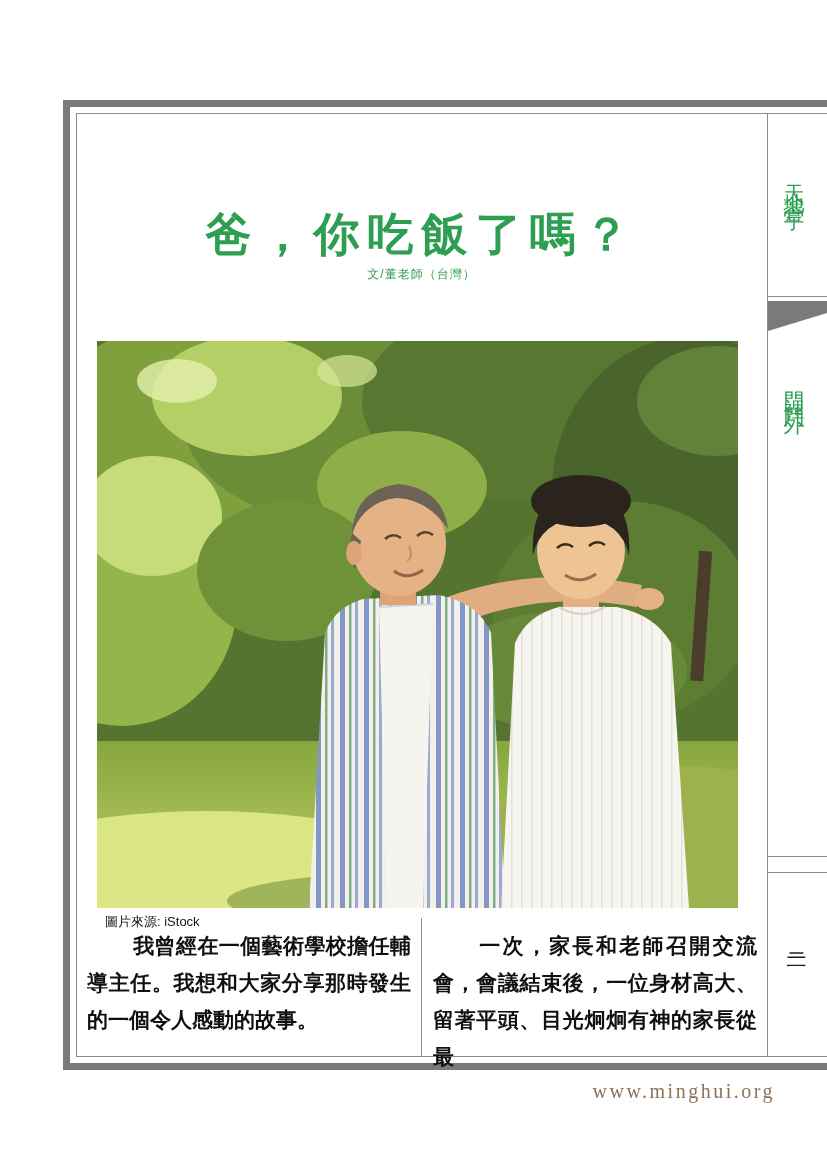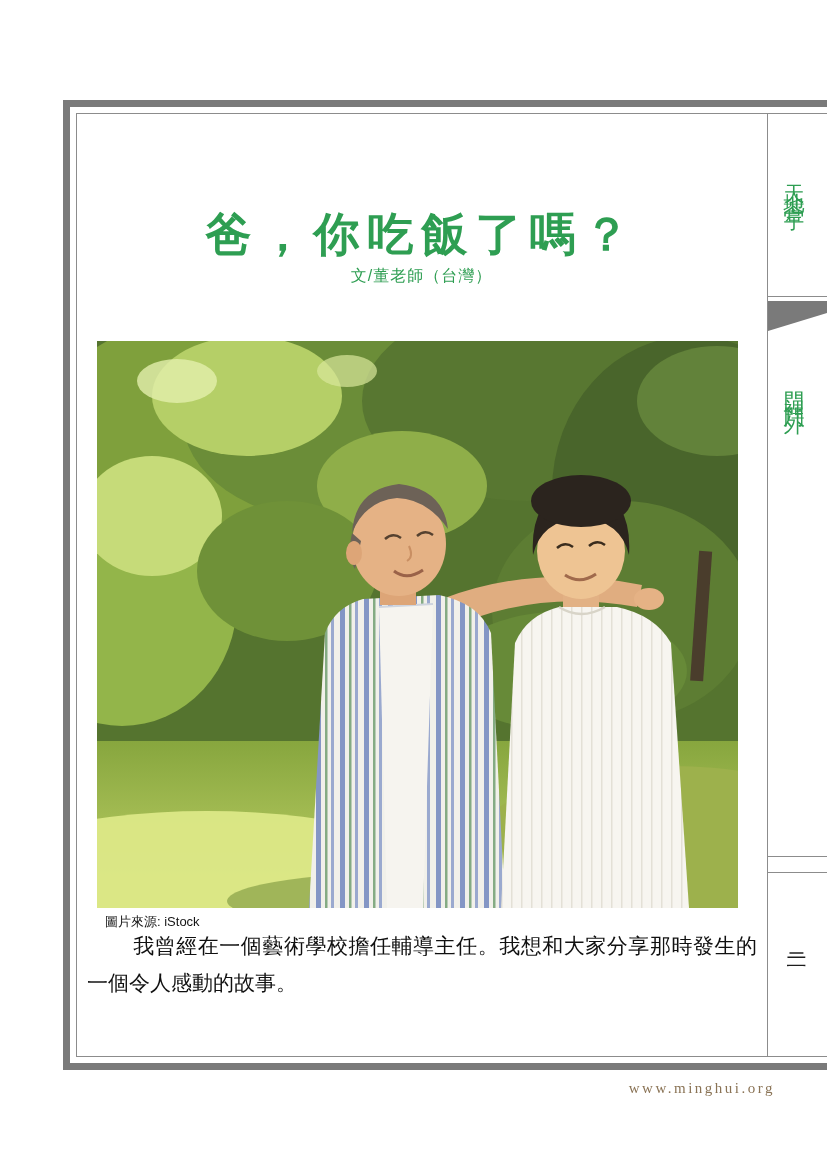--- a/index.html
+++ b/index.html
@@ -35,38 +35,38 @@
   .sidebar-section-label { left:780px; top:374px; font-size:21px; letter-spacing:8px;
                        color:#2e9e52; }
   .page-number { left:784px; top:938px; font-size:20px; letter-spacing:10px; color:#1c1c1c; }
 
   
   .article-title { left:75px; top:176px; width:693px; text-align:center;
                    font-family:"DejaVu Serif","Liberation Serif",serif;
                    font-weight:bold; font-size:46px; letter-spacing:8px;
                    color:#2e9e52;margin-top:28px; }
   .article-byline { left:75px; top:266px; width:693px; text-align:center;
-                    font-size:16px; letter-spacing:1px; color:#2e9e52;
+                    font-size:12px; letter-spacing:1px; color:#2e9e52;
                     font-family:"Liberation Sans","DejaVu Sans",sans-serif; }
 
   
   .photo-wrap { left:97px; top:341px; width:641px; height:602px; overflow:hidden; }
   .photo-wrap svg { display:block; }
   .photo-caption { position:absolute; left:8px; bottom:12px; font-size:13px;
                    color:#141414; font-family:"Liberation Sans","DejaVu Sans",sans-serif; }
 
   
-  .columns { left:76px; top:918px; width:691px; height:138px; display:flex; }
+  .columns { left:76px; top:918px; width:691px; height:138px; display:flex;font-weight:bold; }
   .col { flex:1 1 0; padding:10px 10px 0 11px; font-size:21px; line-height:37px;
          color:#101010; text-align:justify; }
   .col + .col { border-left:1px solid #8c8c8c; }
   .col.indent { text-indent:2.2em; }
 
   
-  .footer-url { top:1080px; right:52px; font-size:15px; letter-spacing:2.5px;
+  .footer-url { top:1080px; right:52px; font-size:20px; letter-spacing:2.5px;
                 color:#8a7355; font-family:"Liberation Serif","DejaVu Serif",serif; }
 </style>
 </head>
 <body>
 
 <div class="abs frame-thick frame-thick-left"></div>
 <div class="abs frame-thick frame-thick-top"></div>
 <div class="abs frame-thick frame-thick-bottom"></div>
 
 <div class="abs frame-thin frame-thin-top"></div>
@@ -158,15 +158,16 @@
       <path d="M492 205 Q500 198 508 204" stroke="#3a2c1d" stroke-width="2.5" fill="none"></path>
       <path d="M468 234 Q483 244 499 233" stroke="#a06a4c" stroke-width="3" fill="none"></path>
     </g>
 
   </svg>
   <div class="photo-caption">圖片來源: iStock</div>
 </div>
 
 <div class="abs columns">
   <div class="col indent">我曾經在一個藝術學校擔任輔導主任。我想和大家分享那時發生的一個令人感動的故事。</div>
+  <div class="col indent">一次，家長和老師召開交流會，會議結束後，一位身材高大、留著平頭、目光炯炯有神的家長從最</div>
 </div>
 
 <div class="abs footer-url">www.minghui.org</div>
 
 </body></html>

